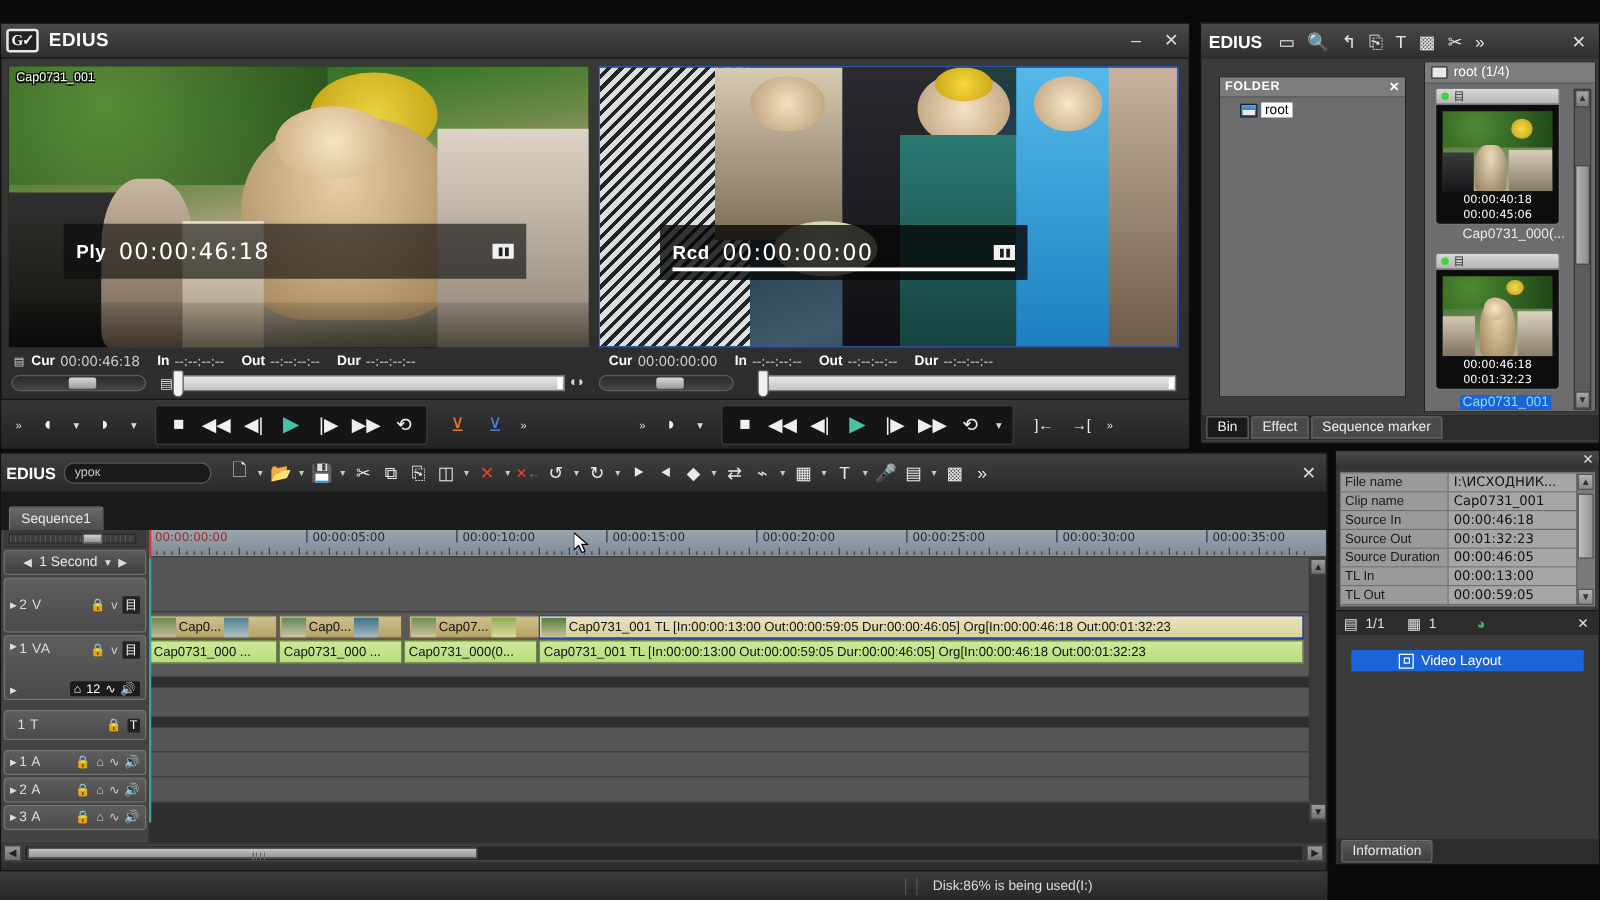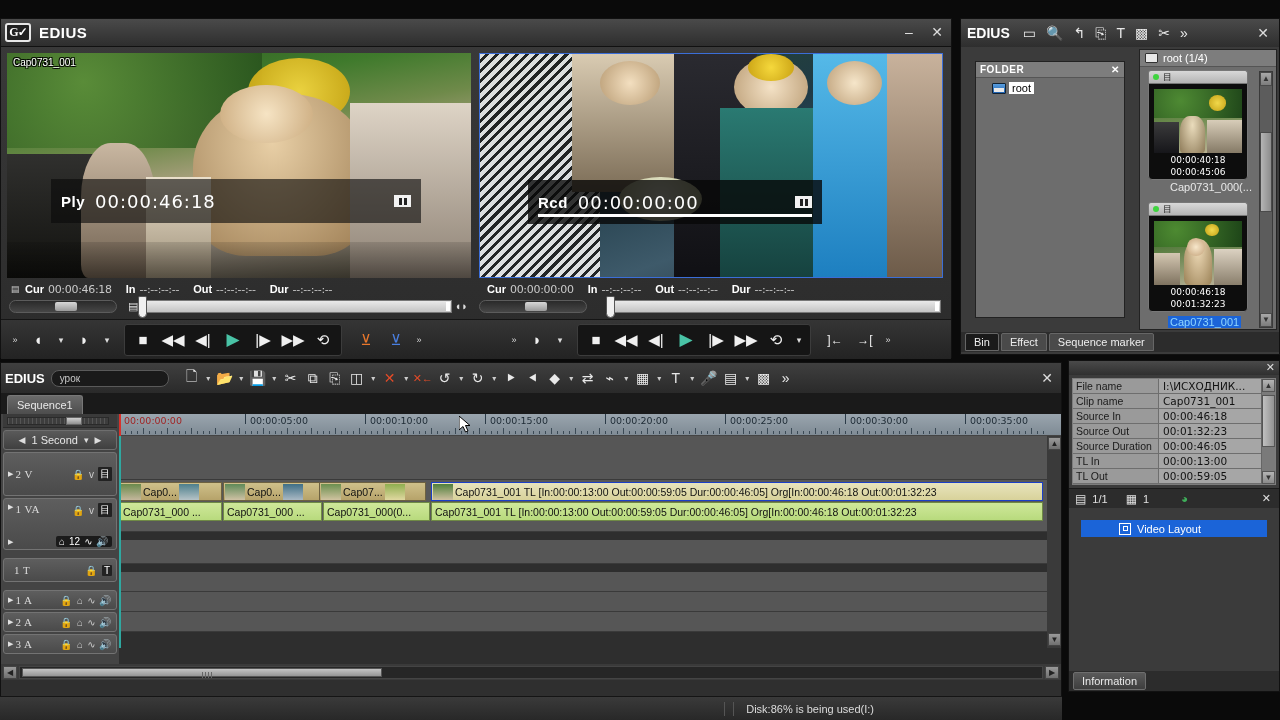--- a/index.html
+++ b/index.html
@@ -190,21 +190,21 @@
   }
   .tl-brand { color:#fff; font-weight:bold; font-size:13px; margin-right:6px;}
   .proj-input {
     width: 118px; height: 17px; background: #1a1a1a; border:1px solid #5a5a5a;
     border-radius: 8px; color:#c8c8c8; font-size:10px; padding: 0 8px;
     display:flex; align-items:center; margin-right: 12px;
   }
   .ti { color:#e9e9e9; font-size:14px; width:22px; text-align:center; cursor:default;}
   .ti.red { color:#e34b28; }
   .ti.dd { width:11px; font-size:8px; color:#ccc;}
-  .tl-seqbar { height: 21px; background:#1a1a1a; display:flex; align-items:flex-end; padding-left: 6px;}
+  .tl-seqbar { height: 31px; background:#1a1a1a; display:flex; align-items:flex-end; padding-left: 6px;}
   .seq-tab {
     background: linear-gradient(#6a6a6a,#4d4d4d); color:#e8e8e8; font-size:11px;
     padding: 3px 9px; border:1px solid #777; border-bottom:none; border-radius:3px 3px 0 0;
   }
   .tl-main { display:flex; height: 250px; }
   .track-heads { width: 118px; background:#444; padding: 0 2px;}
   .zoomrow { height: 14px; background:#3a3a3a; position:relative; border-bottom:1px solid #2a2a2a;}
   .zoom-slider { position:absolute; left:4px; right:8px; top:3px; height:8px;
     background: repeating-linear-gradient(90deg,#555 0 1px,#3d3d3d 1px 4px); border:1px solid #2a2a2a;}
   .zoom-slider i{position:absolute; left:58px; top:-1px; width:16px;height:8px;background:linear-gradient(#d0d0d0,#909090);border:1px solid #666;}
@@ -213,21 +213,21 @@
     border-radius: 3px; display:flex; align-items:center; justify-content:center; gap:6px;
     color:#e6e6e6; font-size:11px; margin: 2px 0;
   }
   .arw-s { font-size:9px; color:#ddd; }
   .trk {
     background: linear-gradient(#5e5e5e,#4a4a4a); border:1px solid #737373;
     border-radius:3px; margin-bottom:2px; display:flex; align-items:center;
     padding: 0 4px; color:#dcdcdc; font-size:11px; position:relative;
   }
   .trk .tri { font-size:7px; margin-right:2px; color:#e0e0e0;}
-  .trk .nm { font-weight:normal; letter-spacing:0.5px;font-family:Liberation Serif, serif;}
+  .trk .nm { font-weight:normal; letter-spacing:0.5px;}
   .trk .icons { margin-left:auto; display:flex; gap:4px; align-items:center;}
   .ti2 { font-size:10px; color:#cfcfcf; }
   .ti2.dk { background:#222; color:#fff; padding:0 2px; border-radius:1px;}
   .badge-row {
     position:absolute; right:4px; bottom:2px; display:flex; align-items:center; gap:4px;
     background:#1b1b1b; border-radius:2px; padding: 0 3px;
   }
   .badge-row span { color:#fff; font-size:10px; }
 
   .tl-canvas { flex:1; background:#2e2e2e; position:relative; overflow:hidden;}
@@ -906,21 +906,21 @@
           </div>
           <div class="clip-v" style="left:104px;width:99px">
             <div class="cthumb">
                 <div style="width:100%;height:100%;background:linear-gradient(#5f8a58,#cfc2a4)"></div>
               </div>
             <span class="clip-txt">Cap0...</span>
             <div class="cthumb">
                 <div style="width:100%;height:100%;background:linear-gradient(#3f6f86,#aab9c4)"></div>
               </div>
           </div>
-          <div class="clip-v" style="left:200px;width:107px">
+          <div class="clip-v" style="left:208px;width:107px">
             <div class="cthumb">
                 <div style="width:100%;height:100%;background:linear-gradient(#6b8f4f,#d0c3a0)"></div>
               </div>
             <span class="clip-txt">Cap07...</span>
             <div class="cthumb">
                 <div style="width:100%;height:100%;background:linear-gradient(#8fae4f,#e0d8a0)"></div>
               </div>
           </div>
           <div class="clip-v sel" style="left:312px;width:612px">
             <div class="cthumb">

